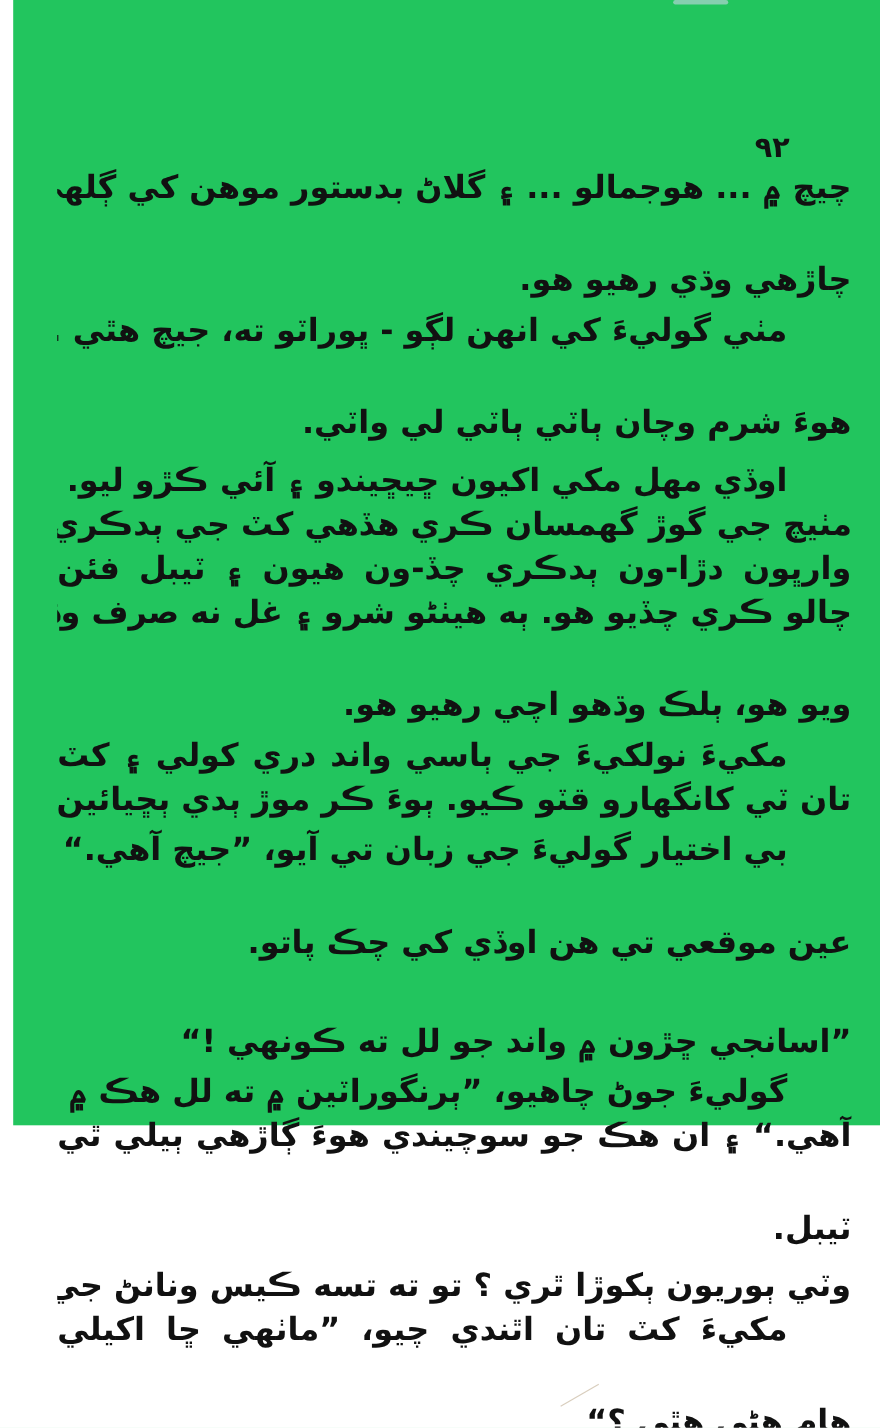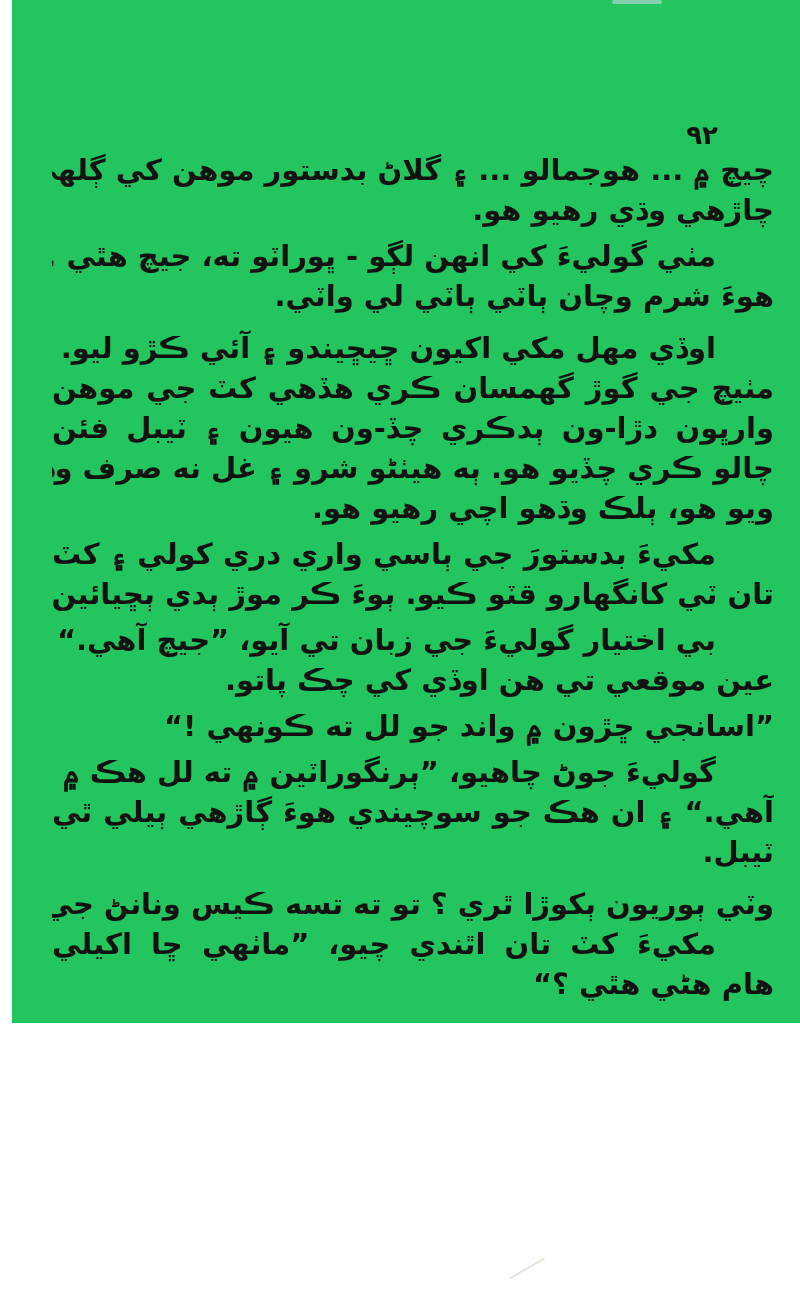--- a/index.html
+++ b/index.html
@@ -49,20 +49,21 @@
     height: 40px;
     white-space: nowrap;
     text-align: justify;
     text-align-last: justify;
     overflow: hidden;
     font-weight: bold;
     letter-spacing: 0px;
   }
   .line.last {
     text-align-last: right;
+    margin-top: 44px;
   }
   .line.indent {
     padding-right: 58px;
   }
   .p-gap { height: 6px; }
   .p-gap-lg { height: 12px; }
   .smudge {
     position: absolute;
     right: 150px;
     top: 0px;
@@ -99,29 +100,29 @@
     <div class="p-gap"></div>
 
     <div class="para">
       <span class="line indent">مٺي گوليءَ کي انهن لڳو - ڀوراٽو ته، جيچ هٿي ...</span>
       <span class="line last">هوءَ شرم وچان ٻاٽي ٻاٽي لي واٽي.</span>
     </div>
     <div class="p-gap-lg"></div>
 
     <div class="para">
       <span class="line indent">اوڏي مهل مکي اکيون ڇيڇيندو ۽ آئي ڪڙو ليو. گوليءَ</span>
-      <span class="line">مٺيچ جي گوڙ گهمسان ڪري هڏهي کٽ جي موهن</span>
+      <span class="line">مٺيچ جي گوڙ گهمسان ڪري هڏهي کٽ جي ٻدڪري</span>
       <span class="line">وارڀون دڙا-ون ٻدڪري چڏ-ون هيون ۽ ٽيبل فئن</span>
       <span class="line">چالو ڪري چڏيو هو. ٻه هيٺڻو شرو ۽ غل نه صرف وڌي</span>
       <span class="line last">ويو هو، ٻلڪ وڌهو اچي رهيو هو.</span>
     </div>
     <div class="p-gap"></div>
 
     <div class="para">
-      <span class="line indent">مکيءَ بدستورَ جي ٻاسي واري دري کولي ۽ کٽ</span>
+      <span class="line indent">مکيءَ نولکيءَ جي ٻاسي واند دري کولي ۽ کٽ</span>
       <span class="line">تان ٽي کانگهارو قٽو ڪيو. ٻوءَ ڪر موڙ ٻدي ٻڇيائين،</span>
     </div>
     <div class="p-gap"></div>
 
     <div class="para">
       <span class="line indent">بي اختيار گوليءَ جي زبان تي آيو، ”جيچ آهي.“ ٻر</span>
       <span class="line last">عين موقعي تي هن اوڏي کي چڪ پاتو.</span>
     </div>
     <div class="p-gap"></div>
 

